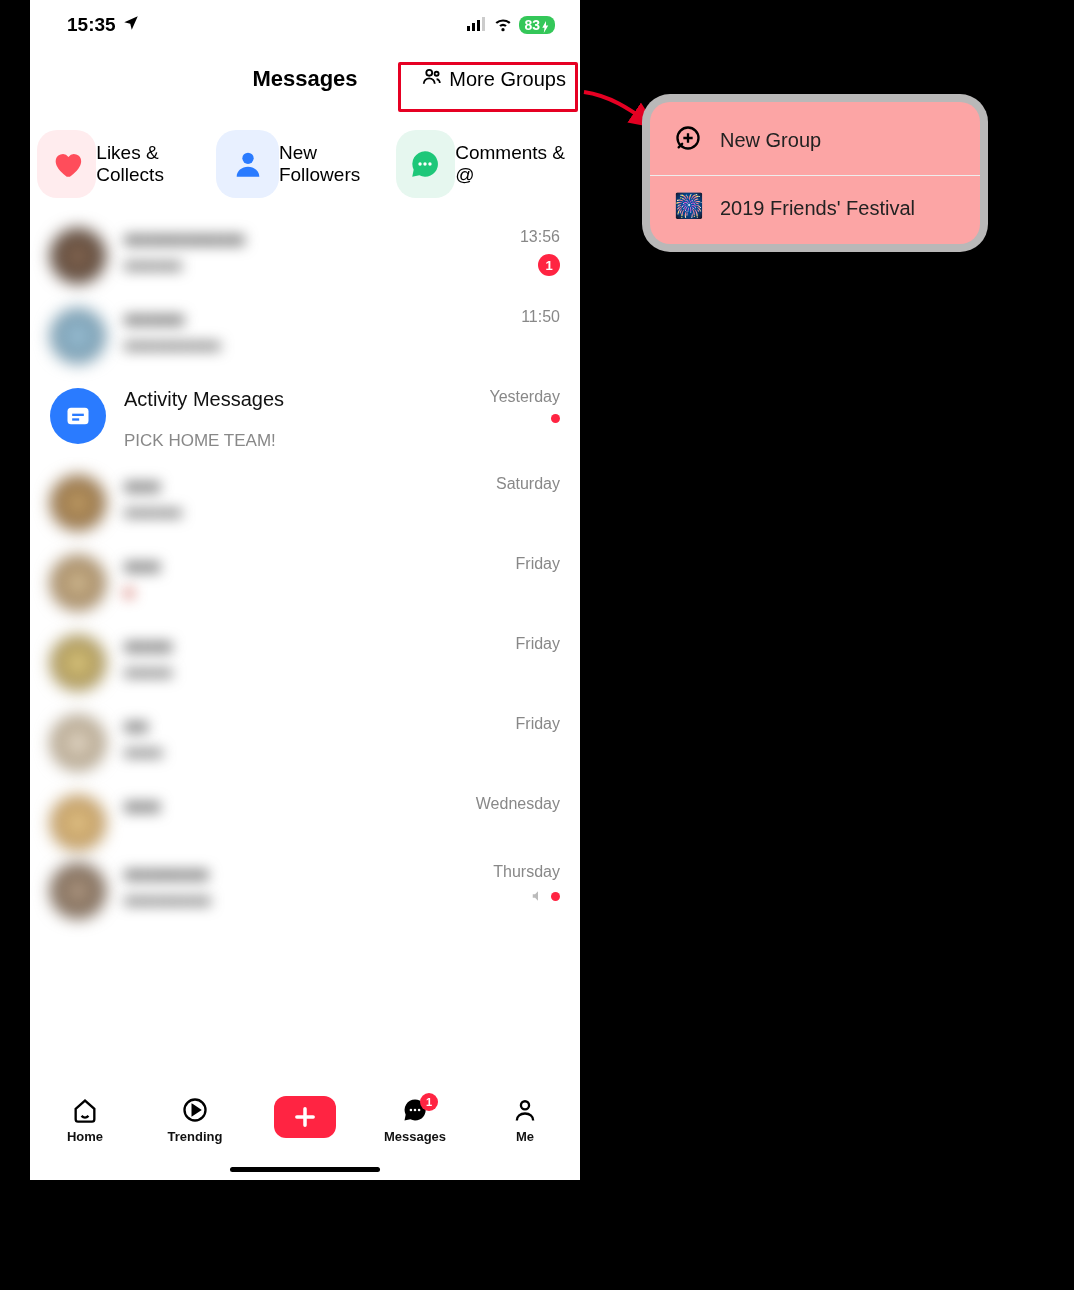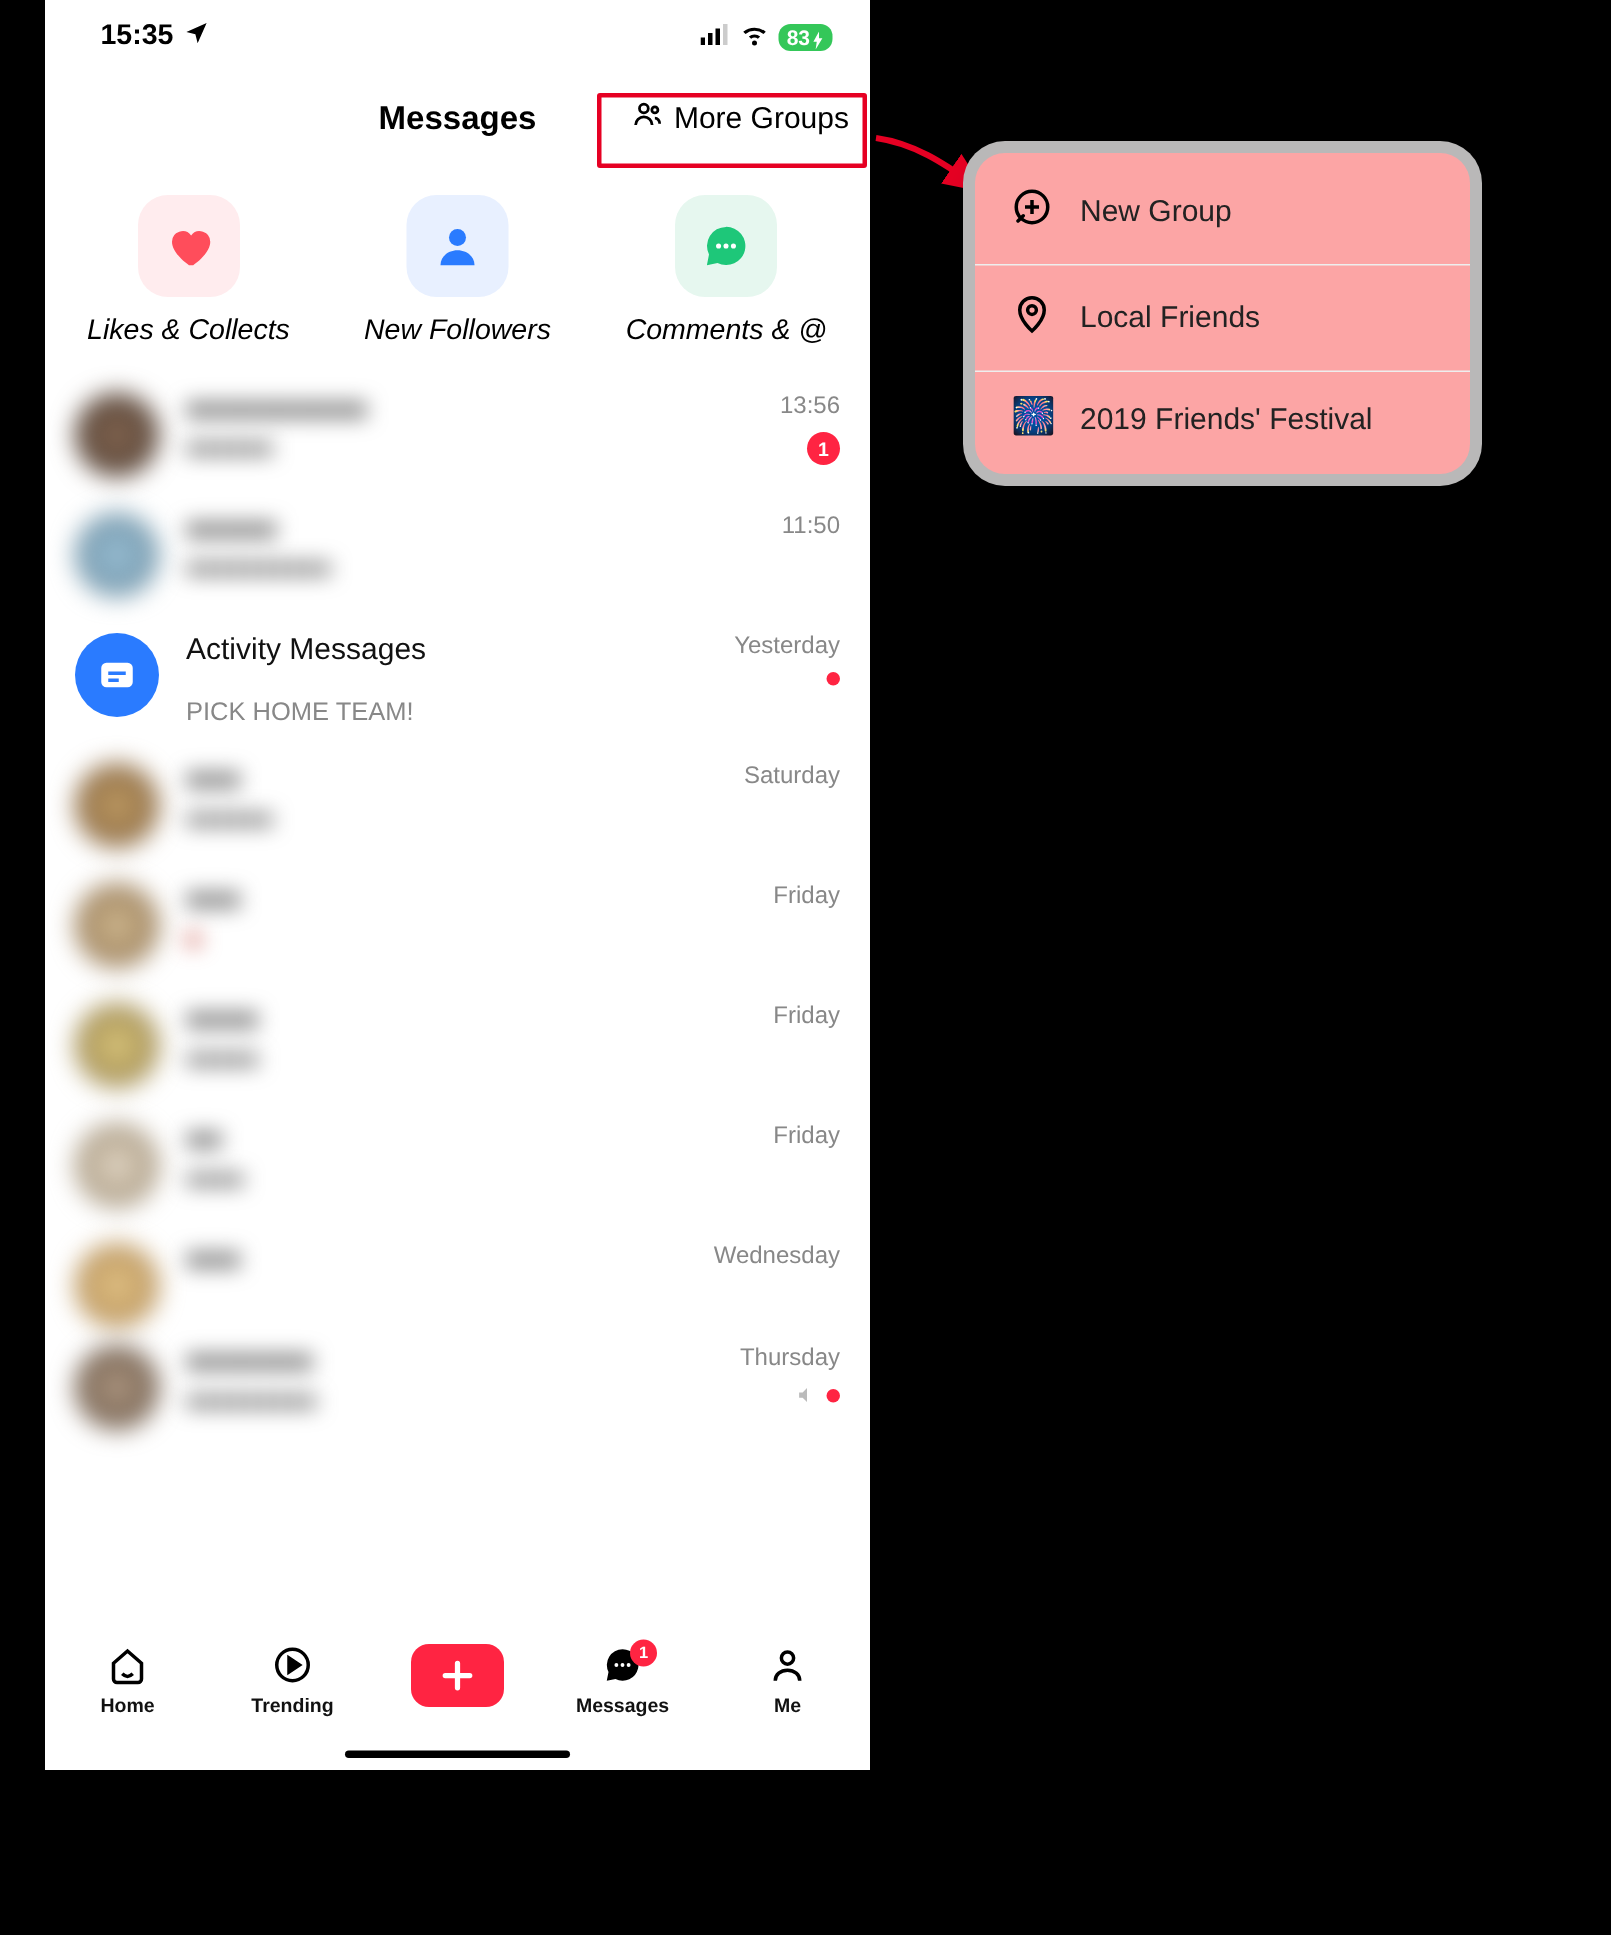--- a/index.html
+++ b/index.html
@@ -76,25 +76,23 @@
   }
   
   .notif-row {
     display: flex;
     justify-content: space-around;
     margin-top: 26px;
     padding: 0 6px;
   }
   .notif-item {
     display: flex;
-    flex-direction: column;
+    flex-direction: row;
     align-items: center;
-    gap: 12px;
     width: 33%;
-    font-style: italic;
   }
   .notif-icon {
     width: 68px; height: 68px;
     border-radius: 20px;
     display: flex; align-items: center; justify-content: center;
   }
   .notif-label { font-size: 19px; }
   
   .list {
     margin-top: 18px;
@@ -498,25 +496,16 @@
     <span>
       <svg viewBox="0 0 24 24" fill="none" stroke="#000" stroke-width="2">
           <circle cx="12" cy="12" r="9"></circle>
           <path d="M12 8v8M8 12h8"></path>
           <path d="M4 20l3-3" stroke-linecap="round"></path>
         </svg>
     </span>
     <span>New Group</span>
   </div>
   <div class="pop-item">
-    <span>
-      <svg viewBox="0 0 24 24" fill="none" stroke="#000" stroke-width="2">
-          <path d="M12 22s7-6 7-12a7 7 0 10-14 0c0 6 7 12 7 12z"></path>
-          <circle cx="12" cy="10" r="2.5"></circle>
-        </svg>
-    </span>
-    <span>Local Friends</span>
-  </div>
-  <div class="pop-item">
     <span class="emoji-icon" style="font-size:24px;line-height:1">🎆</span>
     <span>2019 Friends' Festival</span>
   </div>
 </div>
 
 </body></html>

